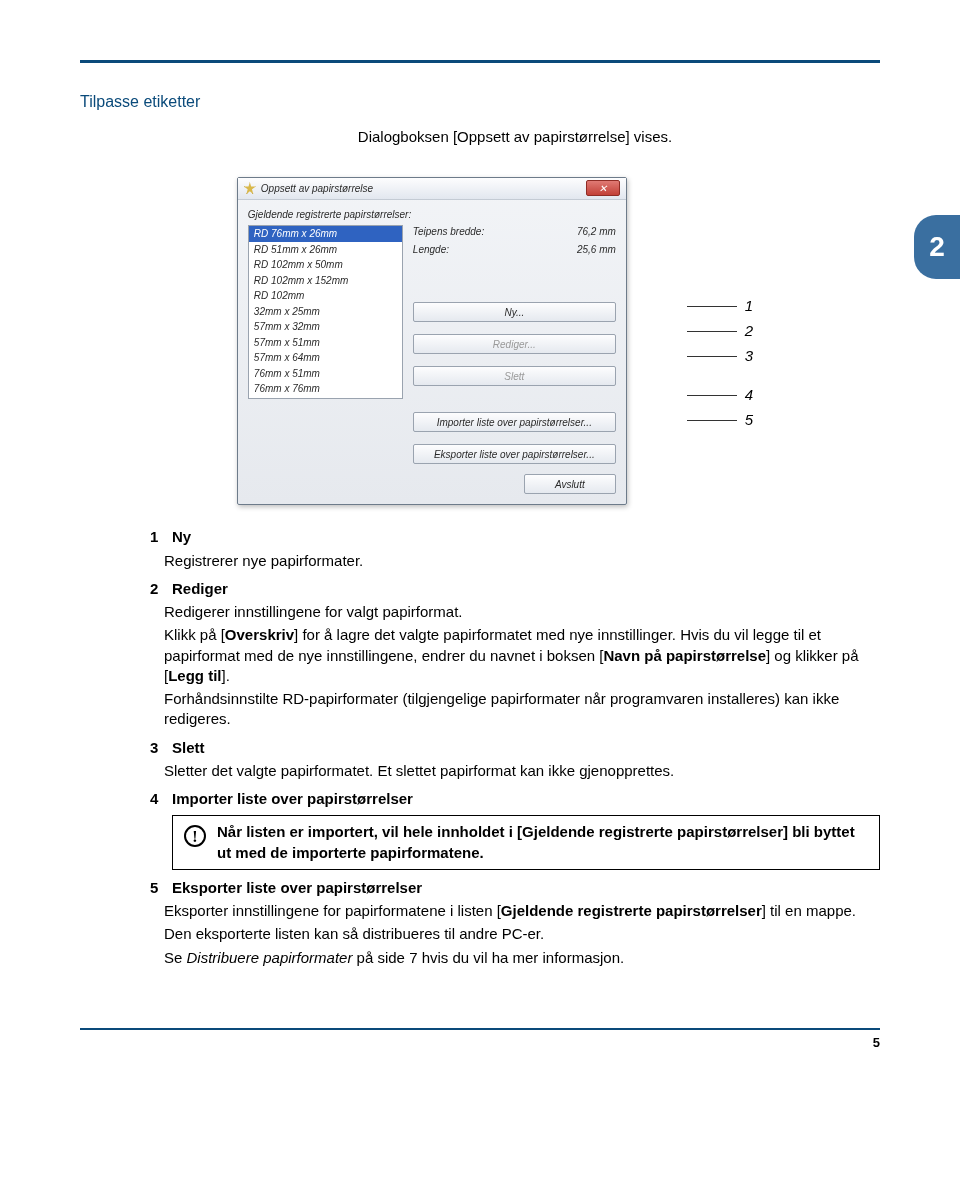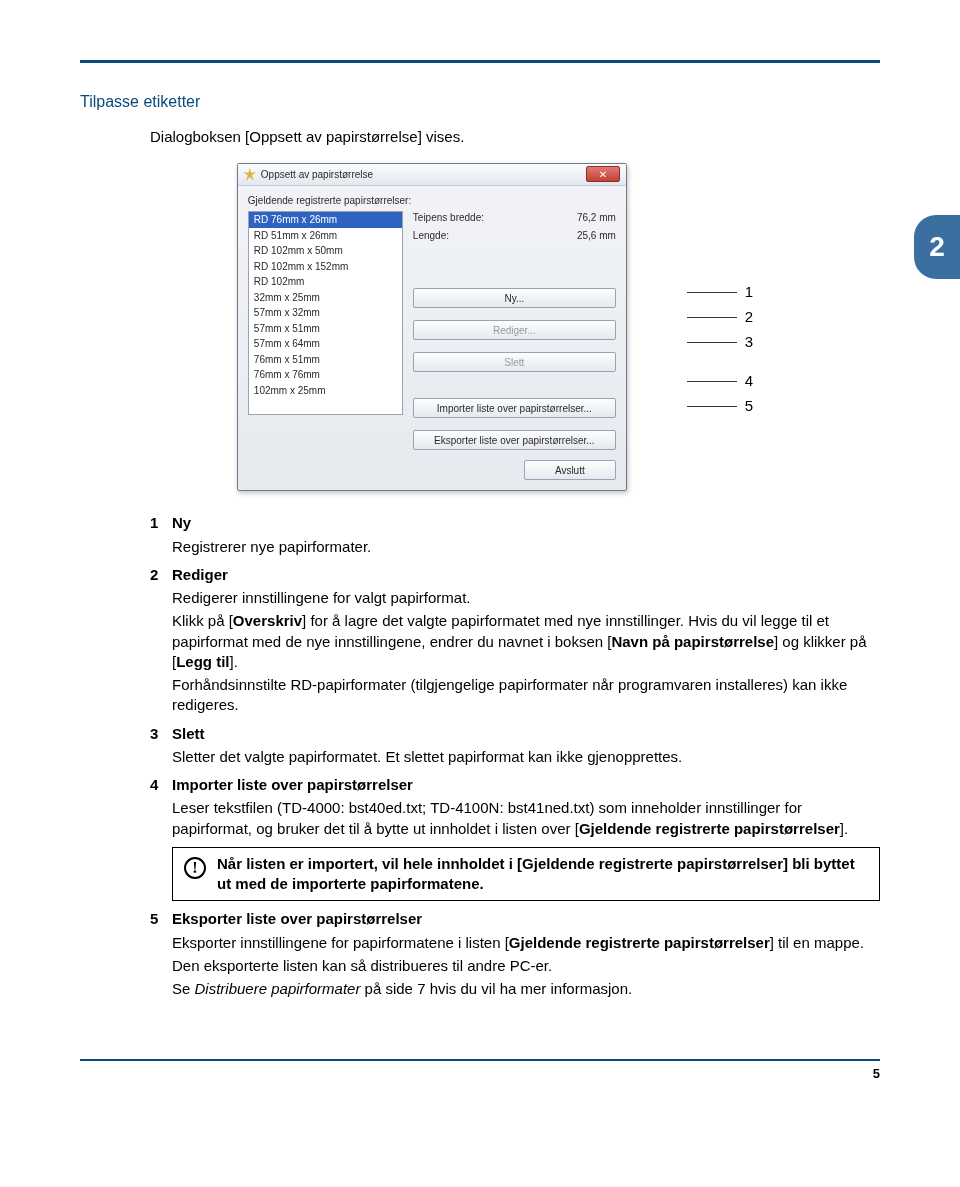--- a/index.html
+++ b/index.html
@@ -19,21 +19,22 @@
     border-top: 3px solid #0a4a7a;
     margin-bottom: 28px;
   }
   .header-label {
     color: #0a4a7a;
     font-size: 16px;
     margin-bottom: 14px;
   }
   .intro {
     margin-left: 70px;
-    margin-bottom: 16px;
+    margin-bottom: 30px;
+    text-align: center;
   }
   .chapter-badge {
     position: absolute;
     right: 0;
     top: 215px;
     width: 46px;
     height: 64px;
     background: #3a6fa0;
     color: #fff;
     font-size: 28px;
@@ -41,20 +42,21 @@
     border-radius: 22px 0 0 22px;
     display: flex;
     align-items: center;
     justify-content: center;
   }
   .figure-wrap {
     display: flex;
     justify-content: center;
     margin-bottom: 22px;
     margin-left: 30px;
+    font-style: italic;
   }
   .dialog {
     width: 390px;
     background: linear-gradient(#f2f4f7,#e6e9ee);
     border: 1px solid #6d7b8a;
     border-radius: 2px;
     font-size: 10px;
     color: #2a2a2a;
     box-shadow: 1px 2px 5px rgba(0,0,0,.25);
   }
@@ -80,21 +82,21 @@
     border-radius:2px;
     color:#fff;
     display:flex; align-items:center; justify-content:center;
     font-size:10px;
   }
   .dlg-body { padding: 8px 10px 10px 10px; }
   .dlg-label-row { margin-bottom:4px; }
   .dlg-columns { display:flex; gap:10px; }
   .dlg-listbox {
     width: 155px;
-    height: 204px;
+    height: 174px;
     background:#fff;
     border:1px solid #9aa3af;
     overflow:hidden;
   }
   .dlg-listbox div {
     padding: 1px 5px;
   }
   .dlg-listbox .sel {
     background:#2f63c1;
     color:#fff;
@@ -120,21 +122,21 @@
     padding-top: 118px;
     font-size:15px;
     color:#000;
   }
   .co-line { display:flex; align-items:center; margin-bottom:3px; height:22px;}
   .co-rule { width:50px; border-top:1px solid #333; margin-right:8px; position:relative; top:1px;}
   .list-section { margin-left:70px; margin-right:0; }
   .num-item { display:flex; margin-bottom:3px; }
   .num-item .n { width:22px; font-weight:bold; }
   .num-item .t { font-weight:bold; }
-  .desc { margin-left:22px; margin-bottom:8px; }
+  .desc { margin-left:14px; margin-bottom:8px; }
   .desc p { margin-bottom:3px; }
   .note-box {
     display:flex;
     border:1px solid #000;
     margin: 6px 0 8px 22px;
     padding: 6px 10px 6px 0;
   }
   .note-icon-cell {
     width:44px;
     display:flex;
@@ -273,23 +275,20 @@
         <span class="t">Slett</span>
     </div>
     <div class="desc">
         <p>Sletter det valgte papirformatet. Et slettet papirformat kan ikke gjenopprettes.</p>
       </div>
 
     <div class="num-item">
       <span class="n">4</span>
         <span class="t">Importer liste over papirstørrelser</span>
     </div>
-    <div class="desc">
-      <p><span>Leser tekstfilen (TD-4000: bst40ed.txt; TD-4100N: bst41ned.txt) som inneholder innstillinger for papirformat, og bruker det til å bytte ut innholdet i listen over [</span><b>Gjeldende registrerte papirstørrelser</b><span>].</span></p>
-    </div>
 
     <div class="note-box">
       <div class="note-icon-cell">
           <div class="note-icon">!</div>
         </div>
       <div class="note-text"><span>Når listen er importert, vil hele innholdet i [</span><b>Gjeldende registrerte papirstørrelser</b><span>] bli byttet ut med de importerte papirformatene.</span></div>
     </div>
 
     <div class="num-item">
       <span class="n">5</span>

